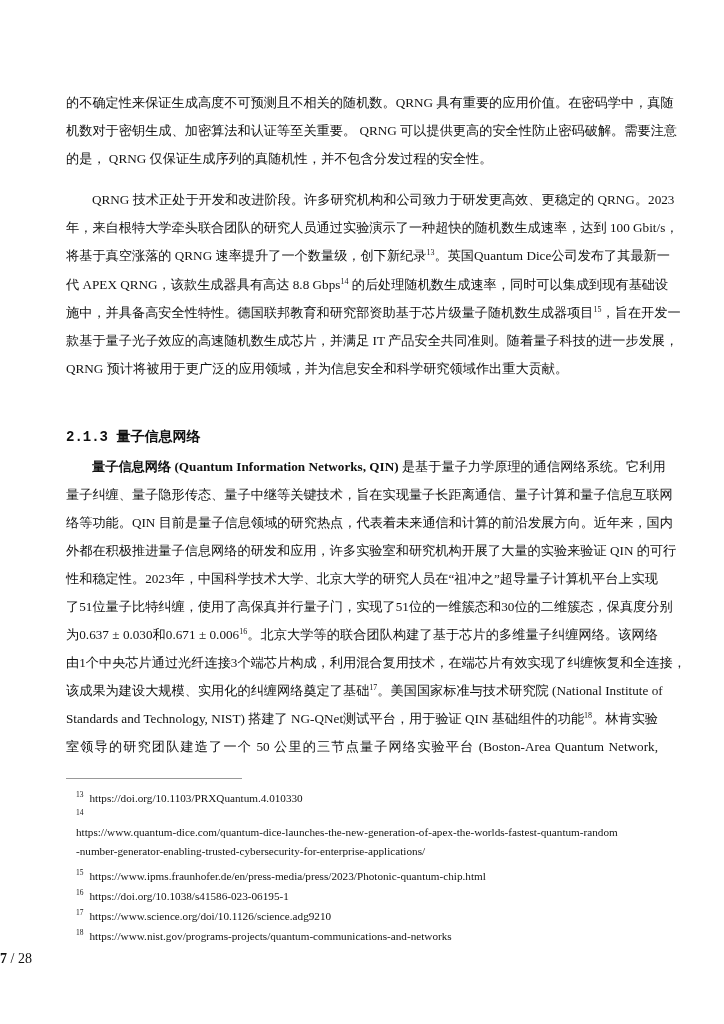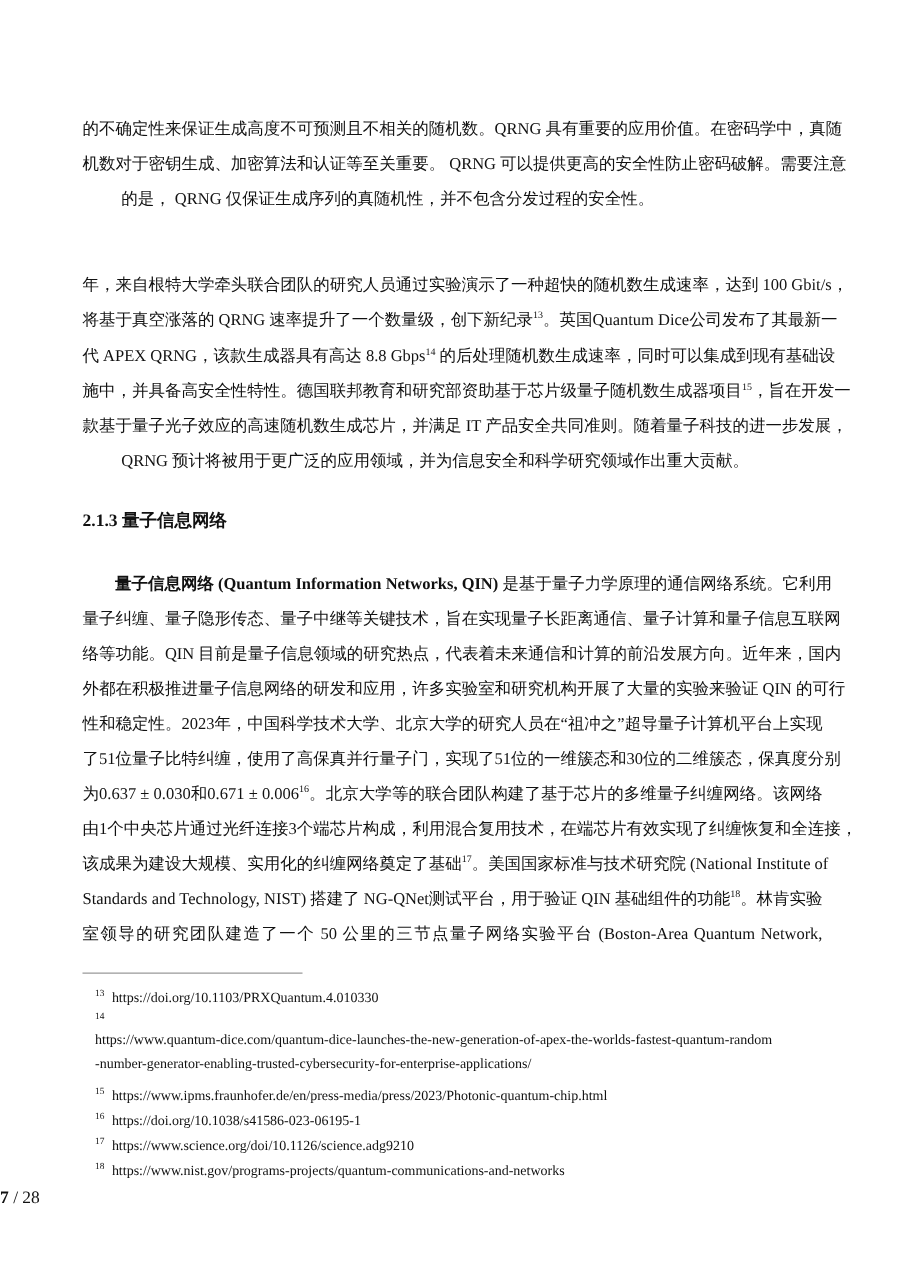--- a/index.html
+++ b/index.html
@@ -1,41 +1,42 @@
 <!DOCTYPE html>
 <html><head>
 <meta charset="utf-8">
 <style>
   html, body { margin:0; padding:0; background:#ffffff; }
   body { width:724px; height:1024px; position:relative; overflow:hidden;
          font-family:"Liberation Serif","DejaVu Serif",serif; color:#111; }
   .page { position:absolute; left:0; top:0; width:724px; height:836px; background:#fff; }
   .line { position:absolute; left:66px; width:592px; font-size:13.2px; line-height:16px;
           white-space:nowrap; text-align:justify; text-align-last:justify; }
-  .line.last { text-align-last:left;margin-left:31px; }
+  .line.last { text-align-last:left; }
   .indent { left:92px; width:566px; }
   sup { font-size:8px; line-height:0; vertical-align:super; }
-  .heading { position:absolute; left:66px; top:408px; font-size:14px; font-weight:bold;
-             font-family:Liberation Serif, serif; }
+  .heading { position:absolute; left:66px; top:428px; font-size:14px; font-weight:bold;
+             font-family:Liberation Mono, monospace; }
   b { font-weight:bold; }
   .fn-rule { position:absolute; left:66px; top:778px; width:176px; height:1px; background:#999; }
   .fn { position:absolute; left:76px; font-size:11.2px; line-height:13px; white-space:nowrap; }
   .fn .num { font-size:7.5px; vertical-align:super; margin-right:6px; }
   .pager { position:absolute; top:951px; left:0; width:724px; text-align:left; font-size:14px; }
   .pager b { font-weight:bold; }
 </style>
 </head>
 <body>
 
 <div class="page">
 
   <div class="line" style="top:95px">的不确定性来保证生成高度不可预测且不相关的随机数。QRNG 具有重要的应用价值。在密码学中，真随</div>
   <div class="line" style="top:123px">机数对于密钥生成、加密算法和认证等至关重要。 QRNG 可以提供更高的安全性防止密码破解。需要注意</div>
   <div class="line last" style="top:151px">的是， QRNG 仅保证生成序列的真随机性，并不包含分发过程的安全性。</div>
 
+  <div class="line indent" style="top:192px">QRNG 技术正处于开发和改进阶段。许多研究机构和公司致力于研发更高效、更稳定的 QRNG。2023</div>
   <div class="line" style="top:220px">年，来自根特大学牵头联合团队的研究人员通过实验演示了一种超快的随机数生成速率，达到 100 Gbit/s，</div>
   <div class="line" style="top:248px"><span>将基于真空涨落的 QRNG 速率提升了一个数量级，创下新纪录</span><sup>13</sup><span>。英国Quantum Dice公司发布了其最新一</span></div>
   <div class="line" style="top:277px"><span>代 APEX QRNG，该款生成器具有高达 8.8 Gbps</span><sup>14</sup><span> 的后处理随机数生成速率，同时可以集成到现有基础设</span></div>
   <div class="line" style="top:305px"><span>施中，并具备高安全性特性。德国联邦教育和研究部资助基于芯片级量子随机数生成器项目</span><sup>15</sup><span>，旨在开发一</span></div>
   <div class="line" style="top:333px">款基于量子光子效应的高速随机数生成芯片，并满足 IT 产品安全共同准则。随着量子科技的进一步发展，</div>
   <div class="line last" style="top:361px">QRNG 预计将被用于更广泛的应用领域，并为信息安全和科学研究领域作出重大贡献。</div>
 
   <div class="heading">2.1.3 量子信息网络</div>
 
   <div class="line indent" style="top:459px"><b>量子信息网络 (Quantum Information Networks, QIN)</b><span> 是基于量子力学原理的通信网络系统。它利用</span></div>

